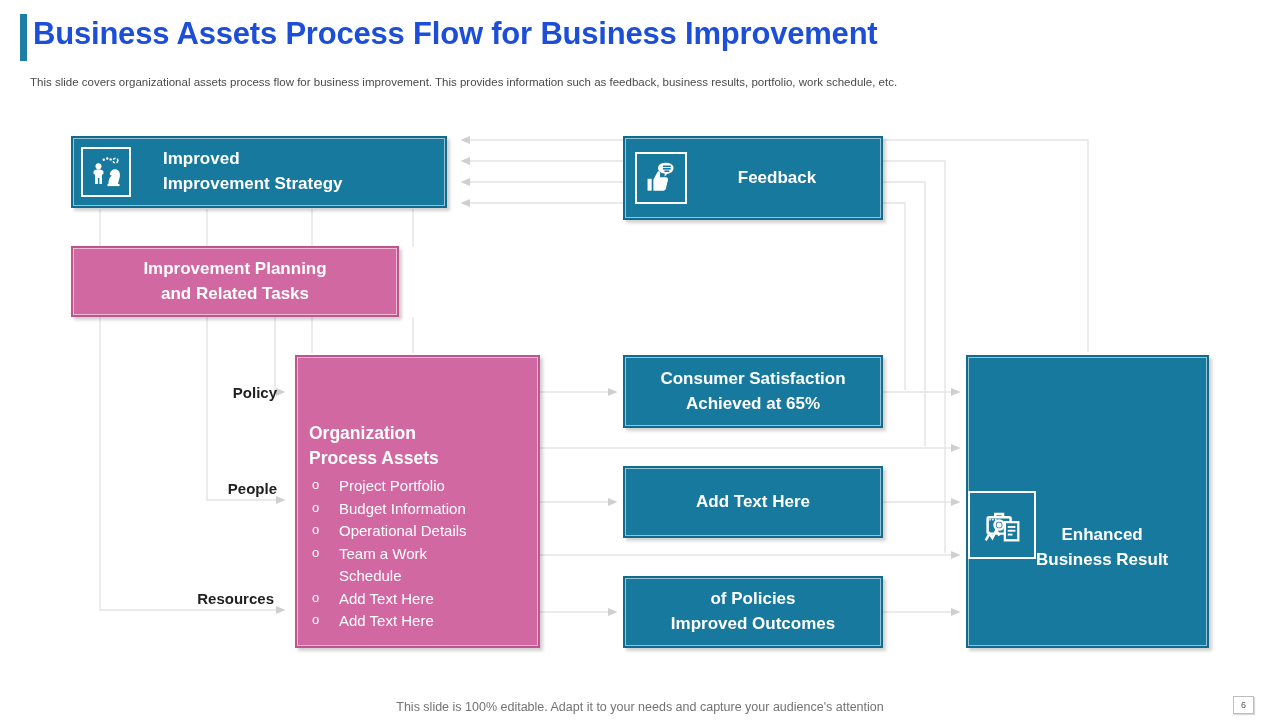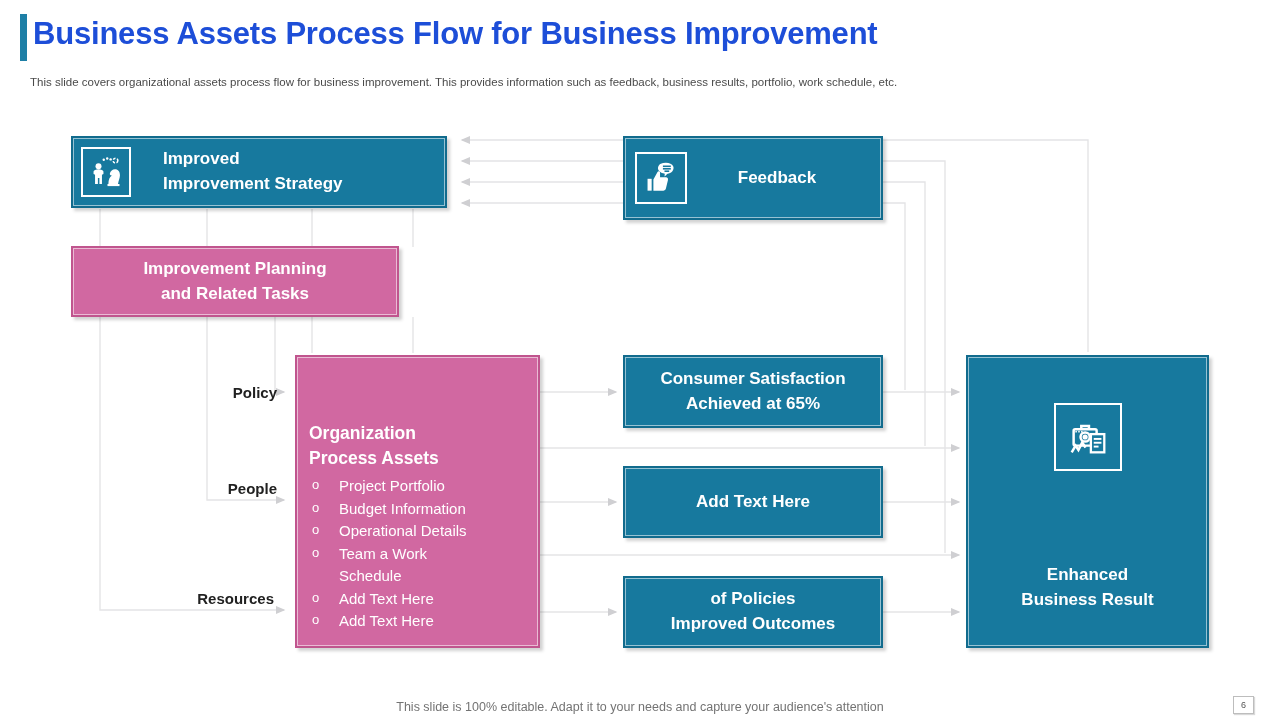--- a/index.html
+++ b/index.html
@@ -34,21 +34,21 @@
   .feedback-box .iconsq{width:48px;height:48px;margin:0 0 0 10px;}
   .strategy-box .lbl{margin-left:32px;}
   .feedback-box .lbl{flex:1;text-align:center;margin-right:14px;}
   
   .org-box{flex-direction:column;align-items:flex-start;justify-content:flex-start;padding:64px 10px 10px 12px;}
   .org-head{font-weight:bold;font-size:17.5px;line-height:1.4;margin-bottom:5px;}
   .org-list{list-style:none;margin:0;padding:0;font-size:15px;}
   .org-list li{position:relative;padding-left:30px;line-height:1.5;}
   .org-list li::before{content:"o";position:absolute;left:3px;top:0;font-size:13px;}
   
-  .result-box{flex-direction:column;justify-content:flex-start;}
+  .result-box{flex-direction:row;justify-content:flex-start;}
   .result-box .iconsq{width:64px;height:64px;margin-top:46px;}
   .result-box .lbl{margin-top:92px;text-align:center;}
   
   .row-label{position:absolute;z-index:2;font-size:15px;font-weight:bold;color:#212121;text-align:right;}
   
   .footer{position:absolute;left:0;top:700px;width:1280px;text-align:center;font-size:12.5px;color:#737373;}
   .page-num{
     position:absolute;left:1233px;top:696px;width:19px;height:16px;z-index:2;
     border:1px solid #BDBDBD;box-shadow:1px 1px 1px rgba(0,0,0,0.15);
     font-size:9px;color:#555;display:flex;align-items:center;justify-content:center;background:#fff;

